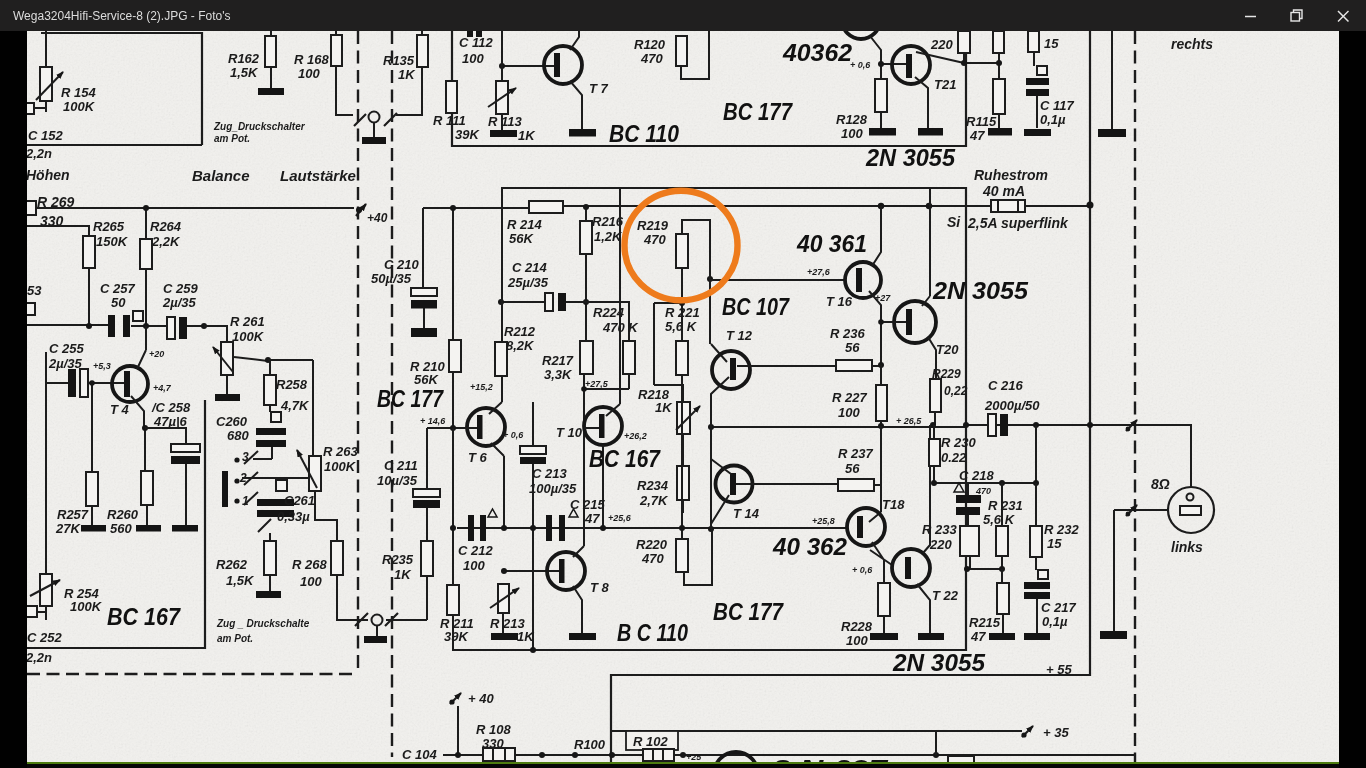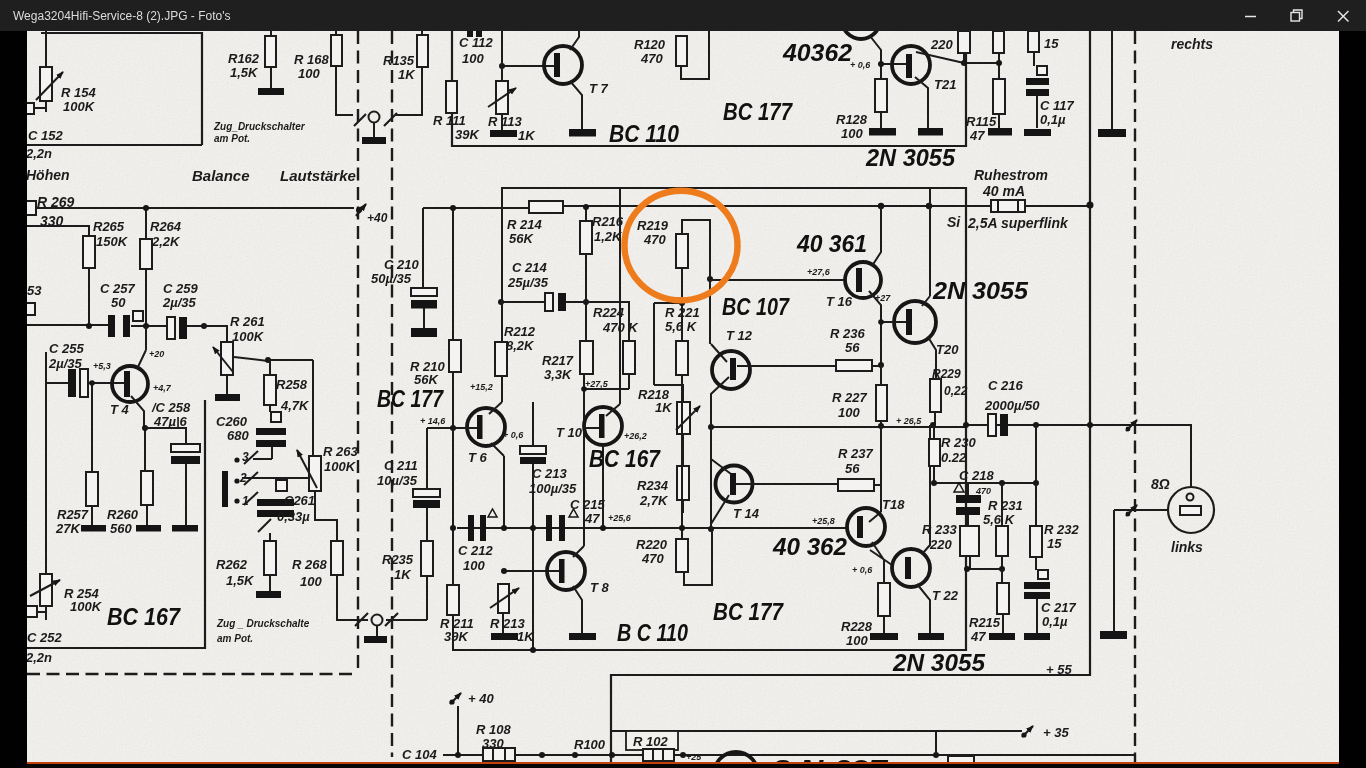--- a/index.html
+++ b/index.html
@@ -1,16 +1,16 @@
 <!DOCTYPE html>
 <html><head>
 <meta charset="utf-8">
 <style>
   html,body{margin:0;padding:0;background:#000;}
-  #stage{position:relative;width:1366px;height:768px;background:#c2410c;overflow:hidden;}
+  #stage{position:relative;width:1366px;height:768px;background:#4d7c0f;overflow:hidden;}
   svg text{font-family:"Liberation Sans",sans-serif;}
   .t{font:italic bold 13px "Liberation Sans",sans-serif;fill:#1b1b1b;}
   .t2{font:italic bold 12px "Liberation Sans",sans-serif;fill:#1b1b1b;}
   .tb{font:italic bold 24px "Liberation Sans",sans-serif;fill:#111;}
   .ts{font:italic bold 9px "Liberation Sans",sans-serif;fill:#1b1b1b;}
   .tz{font:italic bold 10px "Liberation Sans",sans-serif;fill:#1b1b1b;}
   .ti{font:italic bold 14px "Liberation Sans",sans-serif;fill:#1b1b1b;}
   .w{stroke:#1c1c1c;stroke-width:2;fill:none;}
   .w2{stroke:#1c1c1c;stroke-width:2.2;fill:none;}
   .r{fill:#f4f3f1;stroke:#1c1c1c;stroke-width:2;}

